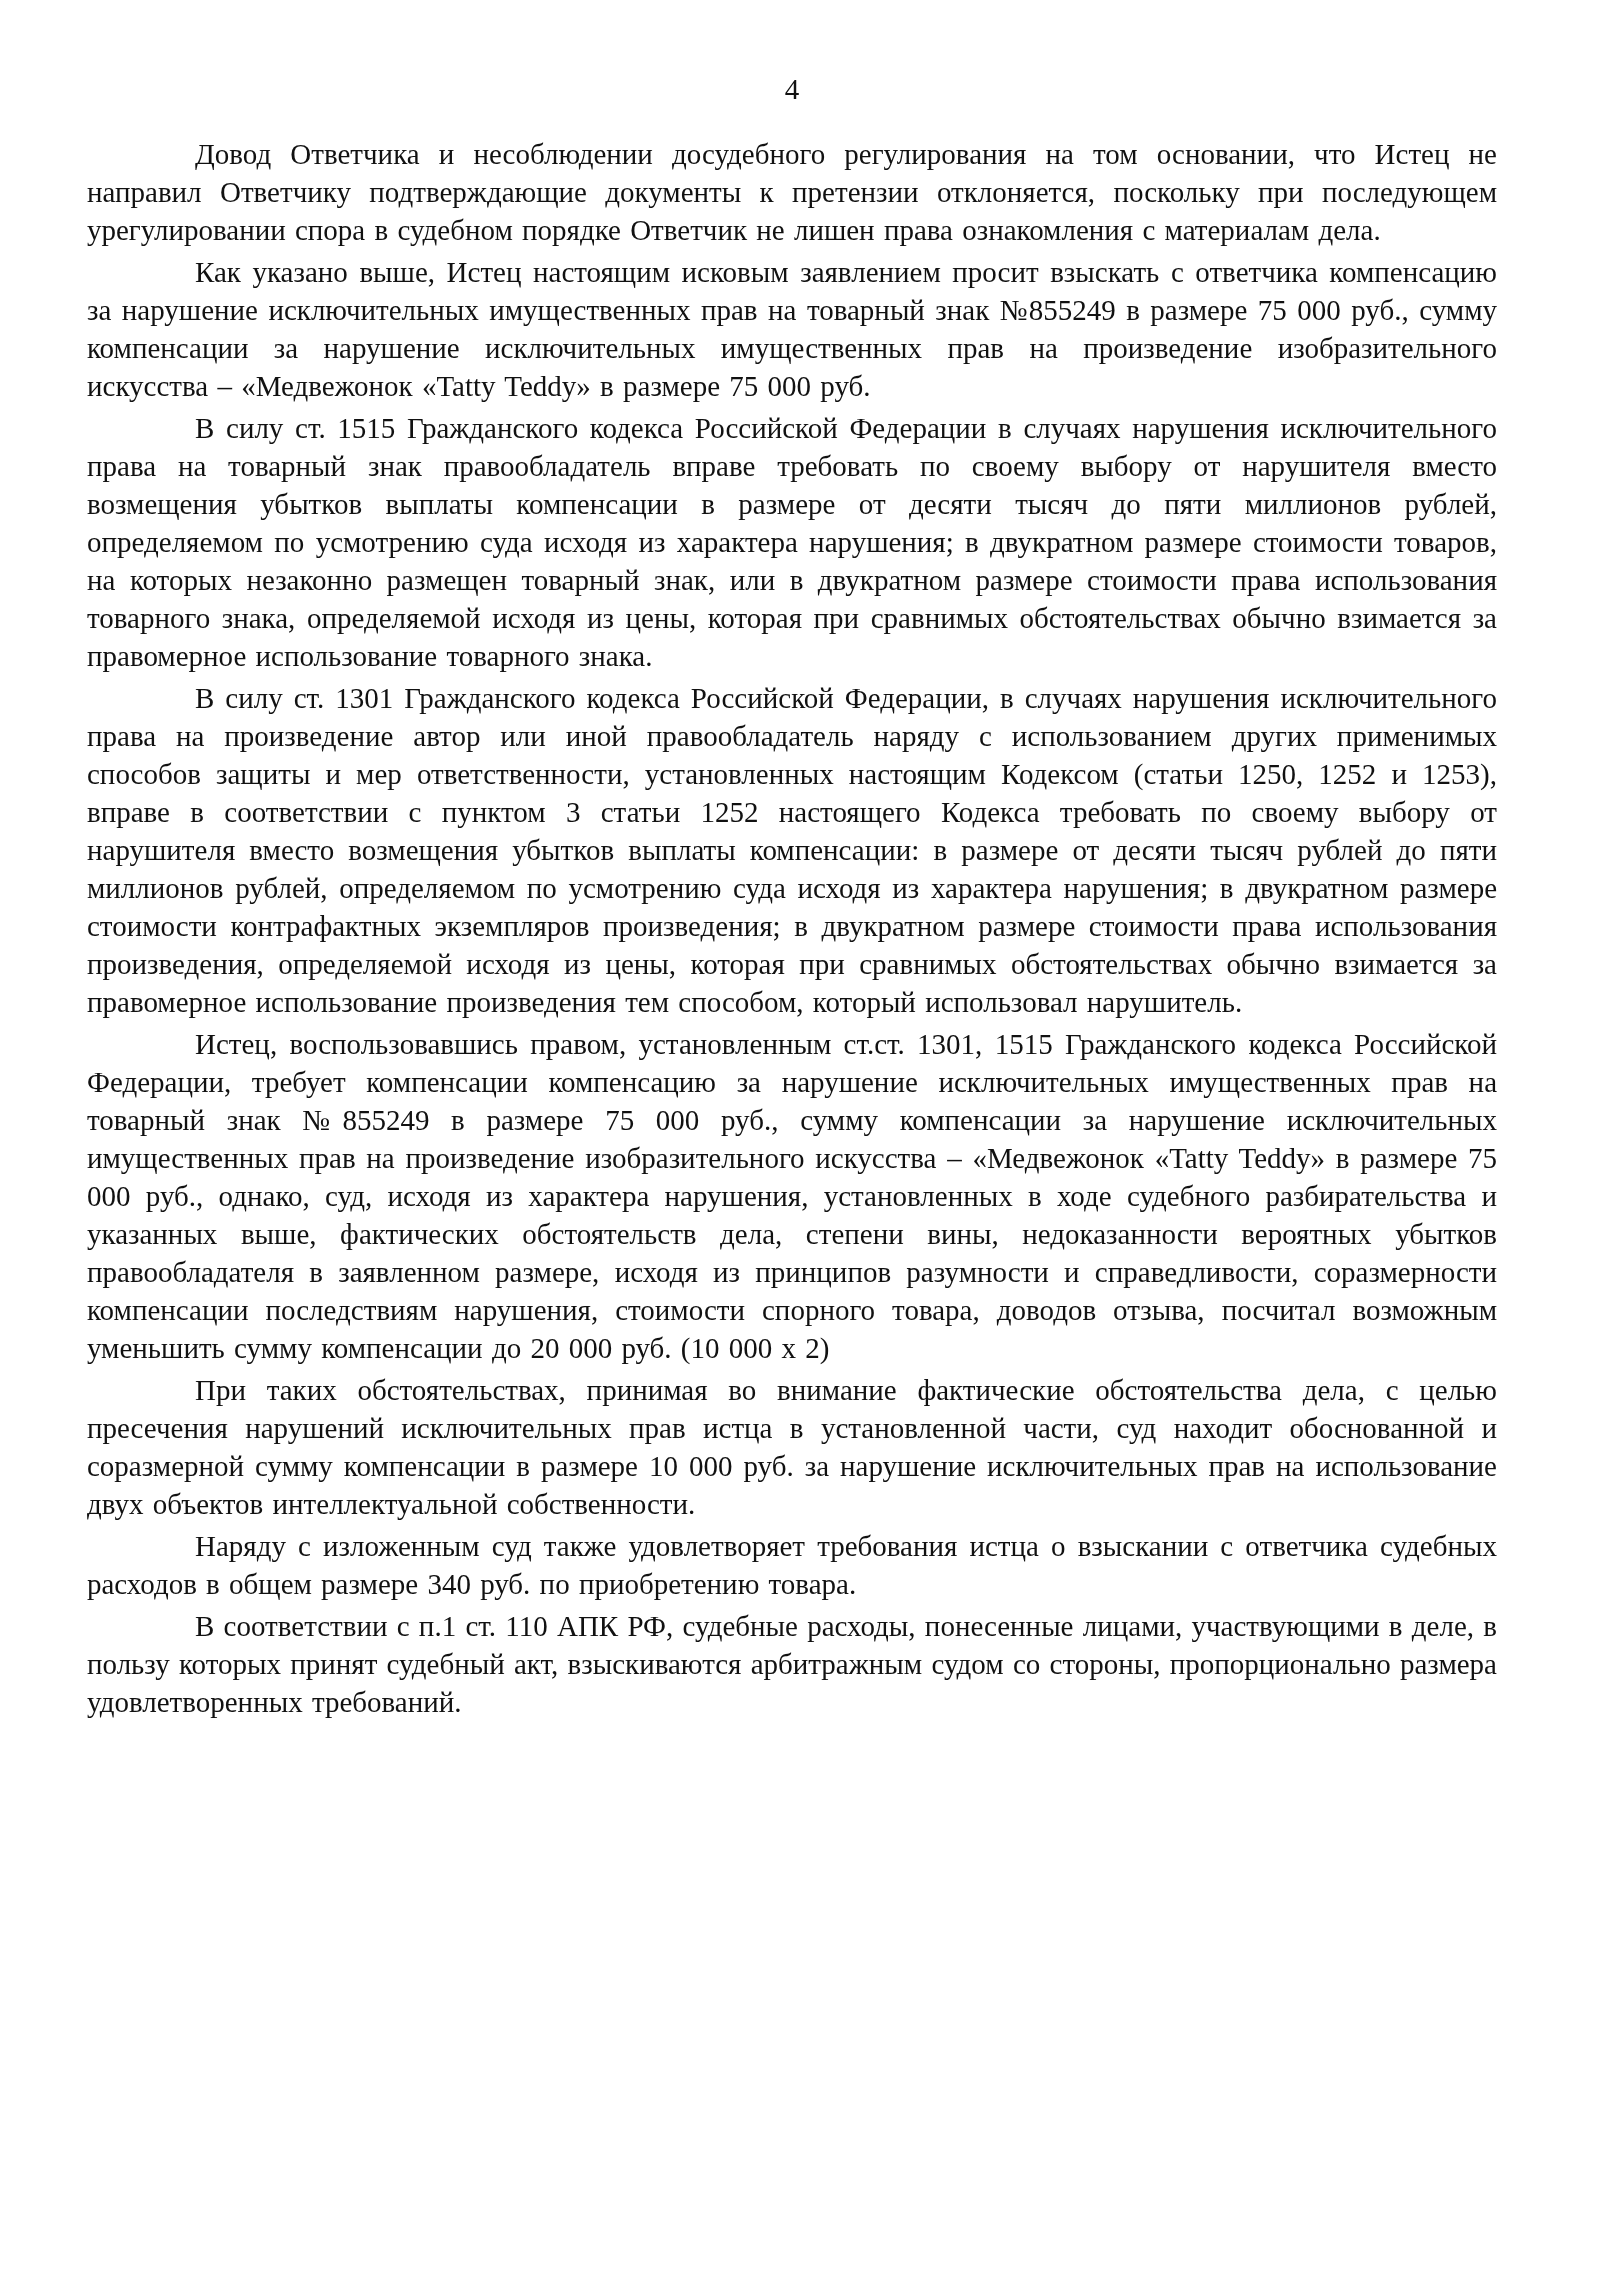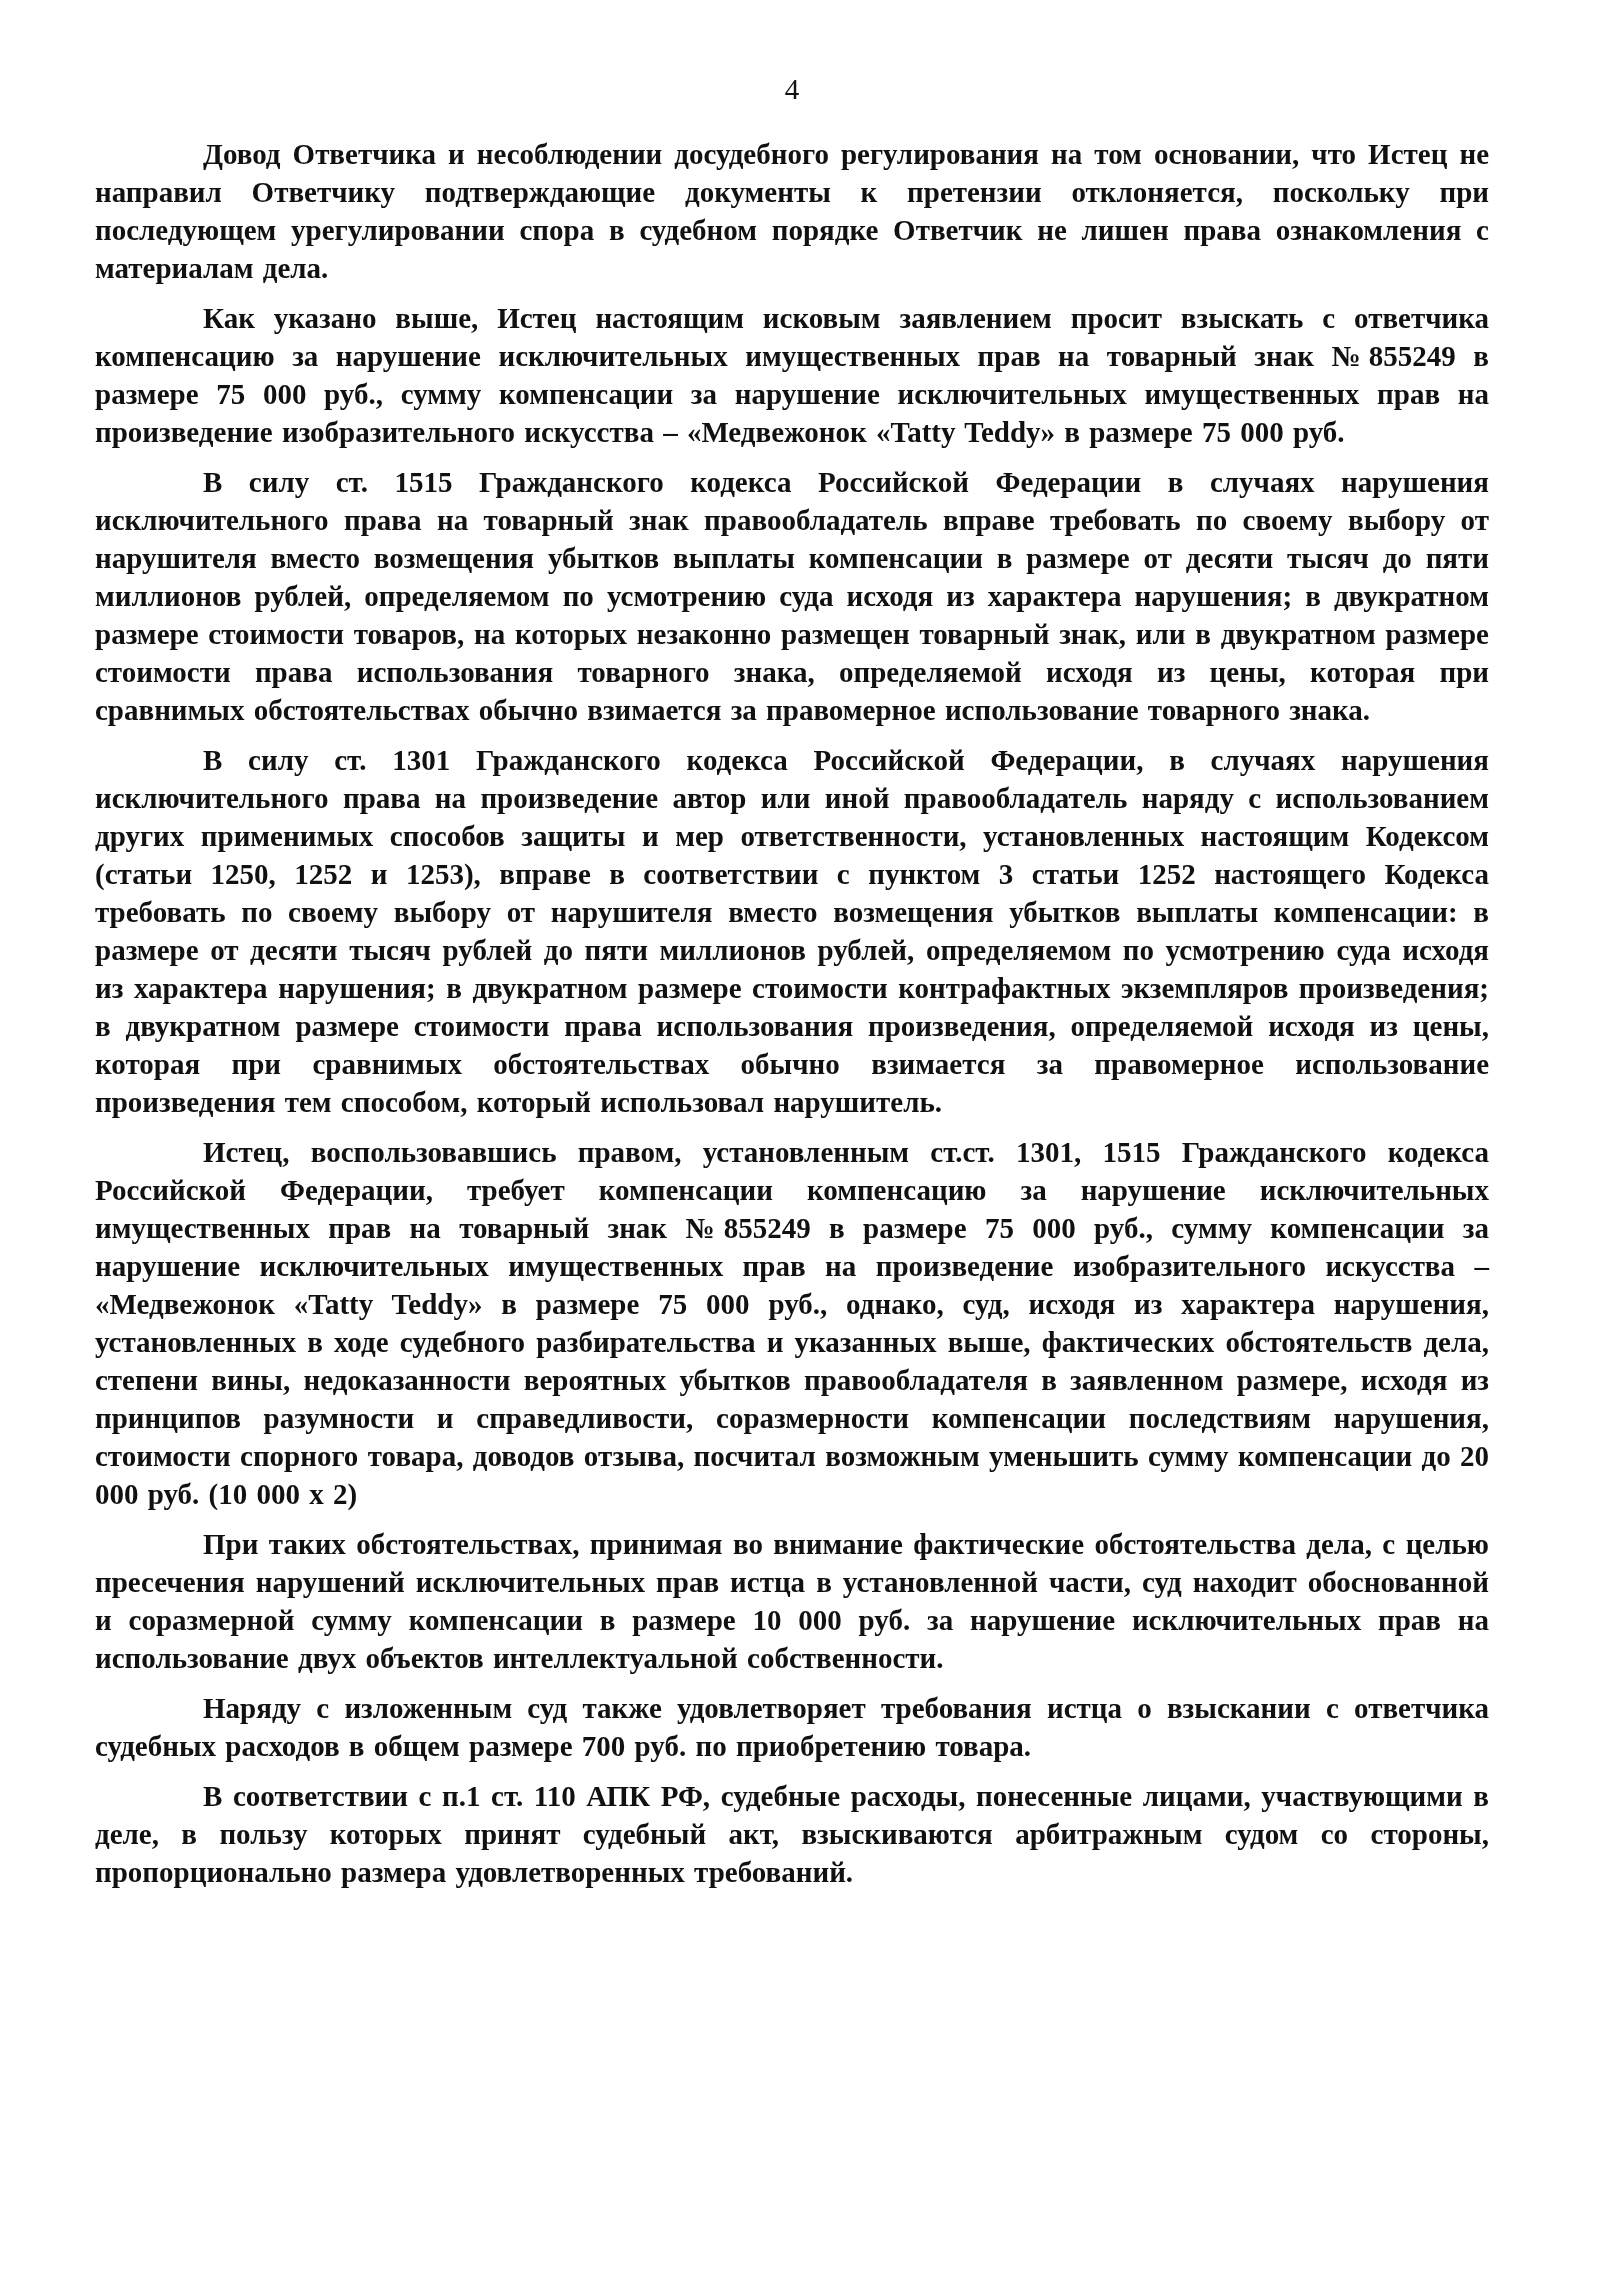--- a/index.html
+++ b/index.html
@@ -19,39 +19,38 @@
     color: #111111;
     overflow: hidden;
   }
   .page-number {
     text-align: center;
     font-size: 29px;
     line-height: 37px;
     margin: 0 0 27.4px 0;
   }
   .body-text p {
-    margin: 12px;
+    margin: 4px;
     font-size: 29px;
     line-height: 38px;
     text-align: justify;
     text-indent: 108px;
     word-spacing: 2px;
-    font-weight: bold;
   }
 </style>
 </head>
 <body>
 
 <div class="page">
   <div class="page-number">4</div>
 
   <div class="body-text">
     <p>Довод Ответчика и несоблюдении досудебного регулирования на том основании, что Истец не направил Ответчику подтверждающие документы к претензии отклоняется, поскольку при последующем урегулировании спора в судебном порядке Ответчик не лишен права ознакомления с материалам дела.</p>
     <p>Как указано выше, Истец настоящим исковым заявлением просит взыскать с ответчика компенсацию за нарушение исключительных имущественных прав на товарный знак №855249 в размере 75 000 руб., сумму компенсации за нарушение исключительных имущественных прав на произведение изобразительного искусства – «Медвежонок «Tatty Teddy» в размере 75 000 руб.</p>
     <p>В силу ст. 1515 Гражданского кодекса Российской Федерации в случаях нарушения исключительного права на товарный знак правообладатель вправе требовать по своему выбору от нарушителя вместо возмещения убытков выплаты компенсации в размере от десяти тысяч до пяти миллионов рублей, определяемом по усмотрению суда исходя из характера нарушения; в двукратном размере стоимости товаров, на которых незаконно размещен товарный знак, или в двукратном размере стоимости права использования товарного знака, определяемой исходя из цены, которая при сравнимых обстоятельствах обычно взимается за правомерное использование товарного знака.</p>
     <p>В силу ст. 1301 Гражданского кодекса Российской Федерации, в случаях нарушения исключительного права на произведение автор или иной правообладатель наряду с использованием других применимых способов защиты и мер ответственности, установленных настоящим Кодексом (статьи 1250, 1252 и 1253), вправе в соответствии с пунктом 3 статьи 1252 настоящего Кодекса требовать по своему выбору от нарушителя вместо возмещения убытков выплаты компенсации: в размере от десяти тысяч рублей до пяти миллионов рублей, определяемом по усмотрению суда исходя из характера нарушения; в двукратном размере стоимости контрафактных экземпляров произведения; в двукратном размере стоимости права использования произведения, определяемой исходя из цены, которая при сравнимых обстоятельствах обычно взимается за правомерное использование произведения тем способом, который использовал нарушитель.</p>
     <p>Истец, воспользовавшись правом, установленным ст.ст. 1301, 1515 Гражданского кодекса Российской Федерации, требует компенсации компенсацию за нарушение исключительных имущественных прав на товарный знак №855249 в размере 75 000 руб., сумму компенсации за нарушение исключительных имущественных прав на произведение изобразительного искусства – «Медвежонок «Tatty Teddy» в размере 75 000 руб., однако, суд, исходя из характера нарушения, установленных в ходе судебного разбирательства и указанных выше, фактических обстоятельств дела, степени вины, недоказанности вероятных убытков правообладателя в заявленном размере, исходя из принципов разумности и справедливости, соразмерности компенсации последствиям нарушения, стоимости спорного товара, доводов отзыва, посчитал возможным уменьшить сумму компенсации до 20 000 руб. (10 000 х 2)</p>
     <p>При таких обстоятельствах, принимая во внимание фактические обстоятельства дела, с целью пресечения нарушений исключительных прав истца в установленной части, суд находит обоснованной и соразмерной сумму компенсации в размере 10 000 руб. за нарушение исключительных прав на использование двух объектов интеллектуальной собственности.</p>
-    <p>Наряду с изложенным суд также удовлетворяет требования истца о взыскании с ответчика судебных расходов в общем размере 700 руб. по приобретению товара.</p>
+    <p>Наряду с изложенным суд также удовлетворяет требования истца о взыскании с ответчика судебных расходов в общем размере 340 руб. по приобретению товара.</p>
     <p>В соответствии с п.1 ст. 110 АПК РФ, судебные расходы, понесенные лицами, участвующими в деле, в пользу которых принят судебный акт, взыскиваются арбитражным судом со стороны, пропорционально размера удовлетворенных требований.</p>
   </div>
 </div>
 
 
 </body></html>

